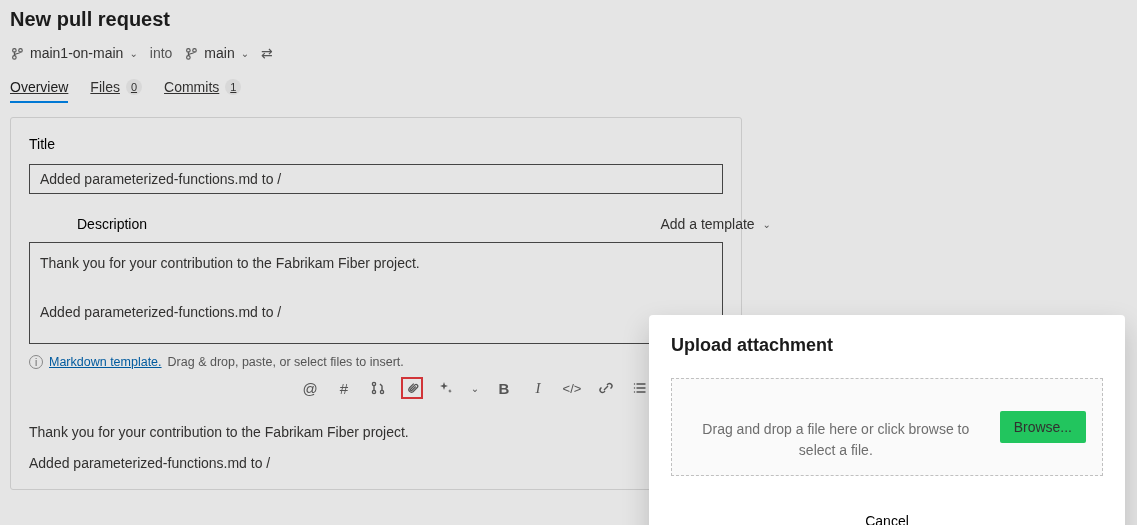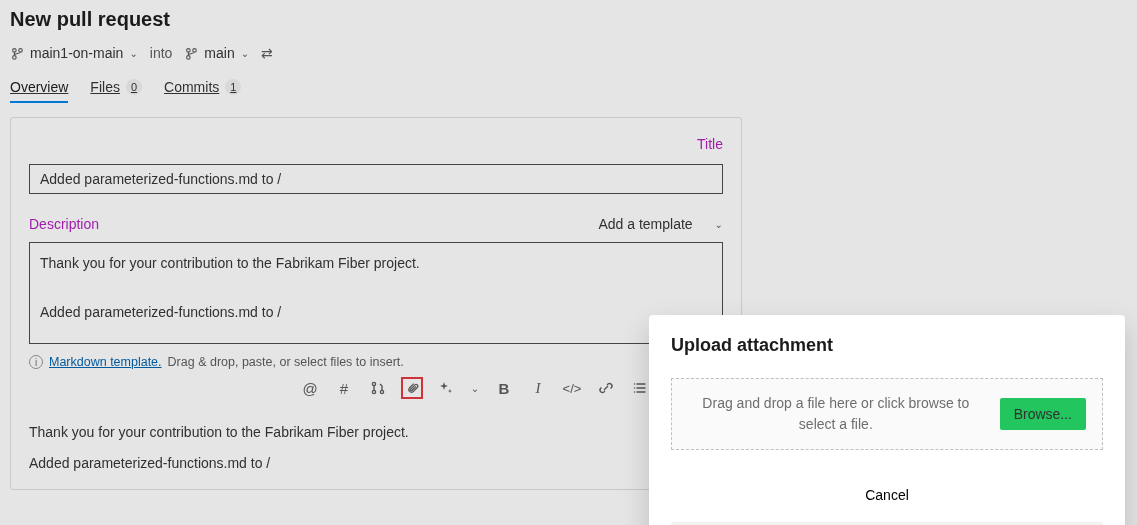--- a/index.html
+++ b/index.html
@@ -81,43 +81,43 @@
   }
   .form-card {
     background: #e5e5e5;
     border: 1px solid #c8c8c8;
     border-radius: 3px;
     padding: 18px 18px 10px 18px;
     width: 732px;
   }
   .field-label {
     font-size: 14px;
-    color: #a21caf;
+    color: #000000;
     margin-bottom: 12px;
     display: block;
-    text-align: right;
   }
   .title-input {
     width: 694px;
     border: 1px solid #444;
     background: #e5e5e5;
     padding: 6px 10px;
     font-size: 14px;
     font-family: inherit;
     color: #323130;
     margin-bottom: 22px;
   }
   .desc-row {
     display: flex;
     justify-content: space-between;
     align-items: center;
     width: 694px;
     margin-bottom: 10px;
-  }
-  .add-template { display: inline-flex; align-items: center; gap: 22px; cursor: pointer; }
+    margin-left: 48px;
+  }
+  .add-template { display: inline-flex; align-items: center; gap: 8px; cursor: pointer; }
   .desc-textarea {
     width: 694px;
     height: 102px;
     border: 1px solid #444;
     background: #e5e5e5;
     padding: 8px 10px;
     font-size: 14px;
     font-family: inherit;
     color: #323130;
     resize: none;
@@ -183,20 +183,21 @@
     align-items: center;
     padding: 14px 16px;
     gap: 16px;
   }
   .drop-text {
     flex: 1;
     text-align: center;
     color: #6e6e6e;
     font-size: 14px;
     line-height: 1.5;
+    margin-top: 26px;
   }
   .browse-btn {
     background: #22c55e;
     border: none;
     border-radius: 2px;
     padding: 8px 14px;
     font-size: 14px;
     cursor: pointer;
     color:#323130;
   }

